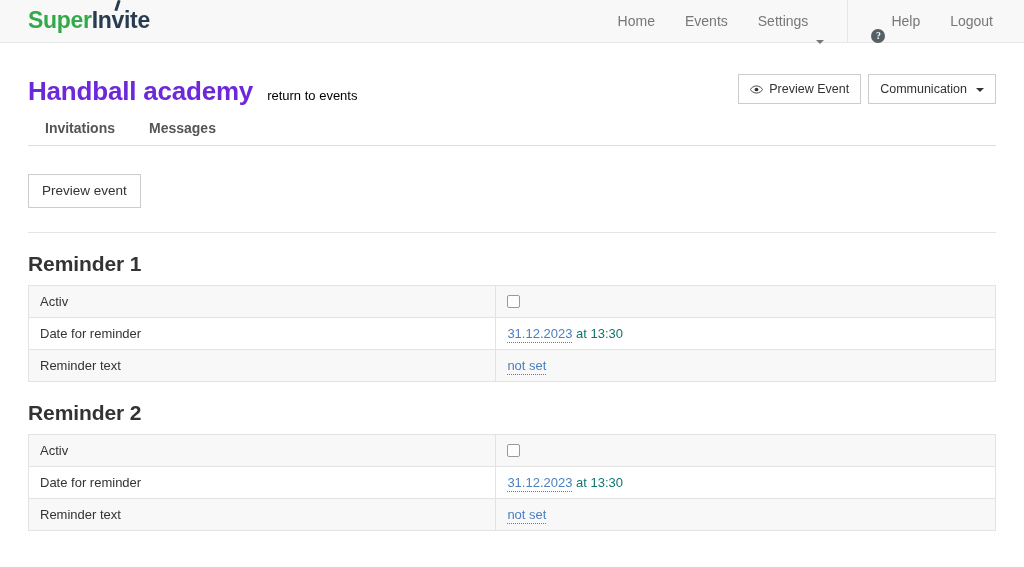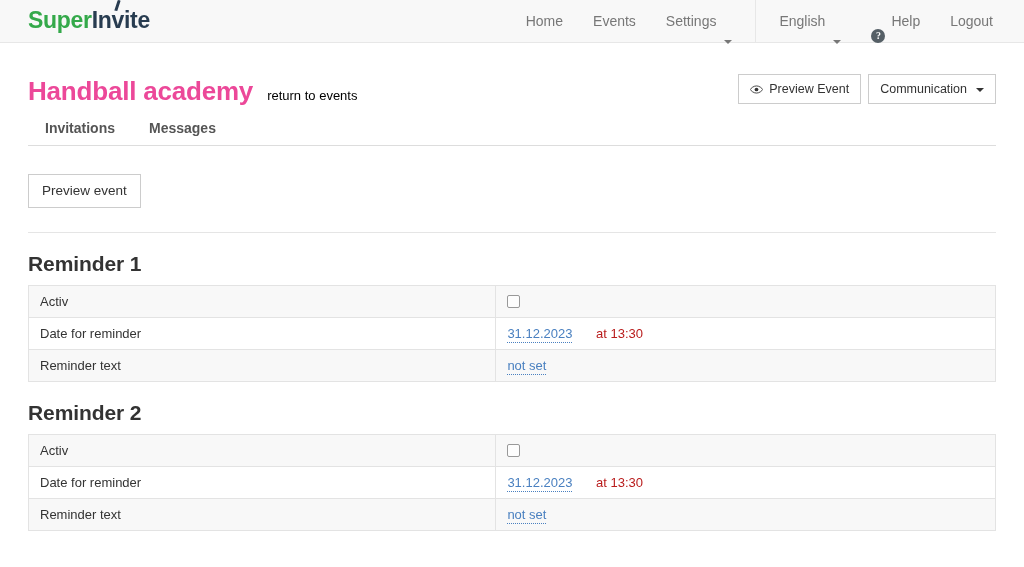--- a/index.html
+++ b/index.html
@@ -121,21 +121,21 @@
   
   .page-head {
     display: flex;
     align-items: baseline;
     padding-top: 33px;
     height: 46px;
   }
   .page-title {
     font-size: 26px;
     font-weight: bold;
-    color: #ec4899;
+    color: #6d28d9;
     margin: 0;
     letter-spacing: -0.2px;
   }
   .return-link {
     color: #000000;
     font-size: 13px;
     margin-left: 14px;
     text-decoration: none;
     cursor: pointer;
   }
@@ -274,21 +274,21 @@
     transform: rotate(42deg);
   }
 
   .edit-link {
     color: #4a80c0;
     text-decoration: none;
     border-bottom: 1px dotted #4a80c0;
     cursor: pointer;
     padding-bottom: 1px;
   }
-  .plain-text { color: #b91c1c; margin-left: 20px; }
+  .plain-text { color: #0f766e; }
 </style>
 </head>
 <body>
 
 <div class="navbar">
   <a class="brand">
     <span class="b-green">Super</span><span class="b-dark">In</span><span class="b-dark tick">v</span><span class="b-dark">ite</span>
   </a>
 
   <div class="nav-right">
@@ -301,24 +301,20 @@
       </a>
       <a class="nav-link">
         <span>Settings</span>
         <span class="caret"></span>
       </a>
     </div>
 
     <div class="nav-sep"></div>
 
     <div class="nav-group">
-      <a class="nav-link">
-        <span>English</span>
-        <span class="caret"></span>
-      </a>
       <a class="nav-link">
         <span class="help-circle">?</span>
         <span>Help</span>
       </a>
       <a class="nav-link">
         <span>Logout</span>
       </a>
     </div>
   </div>
 </div>

